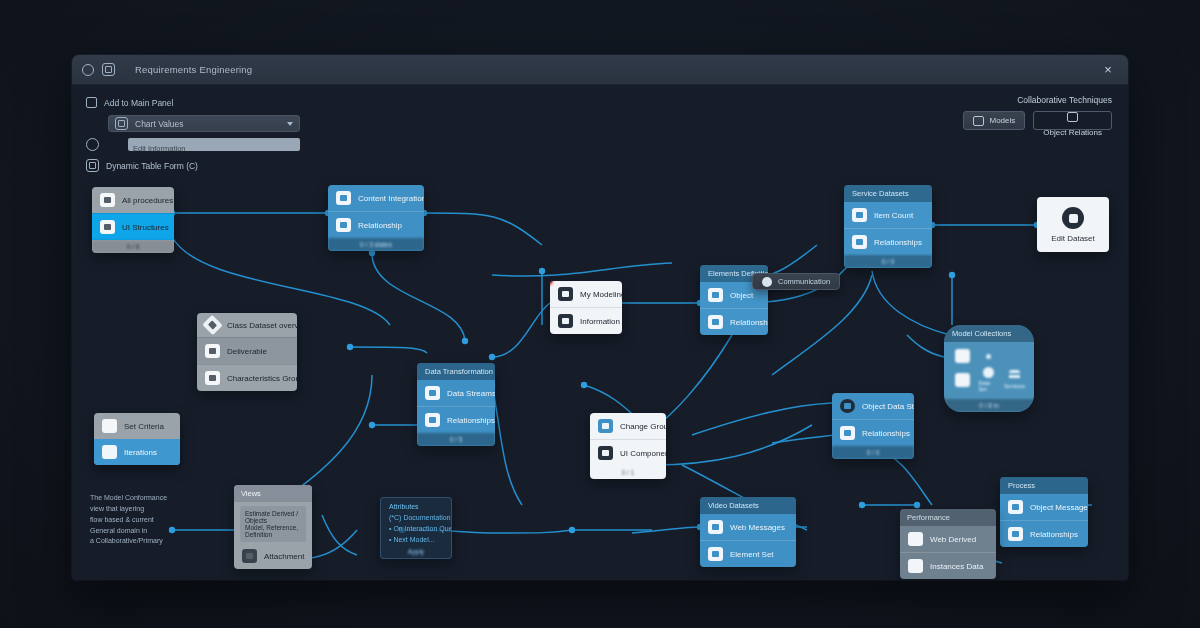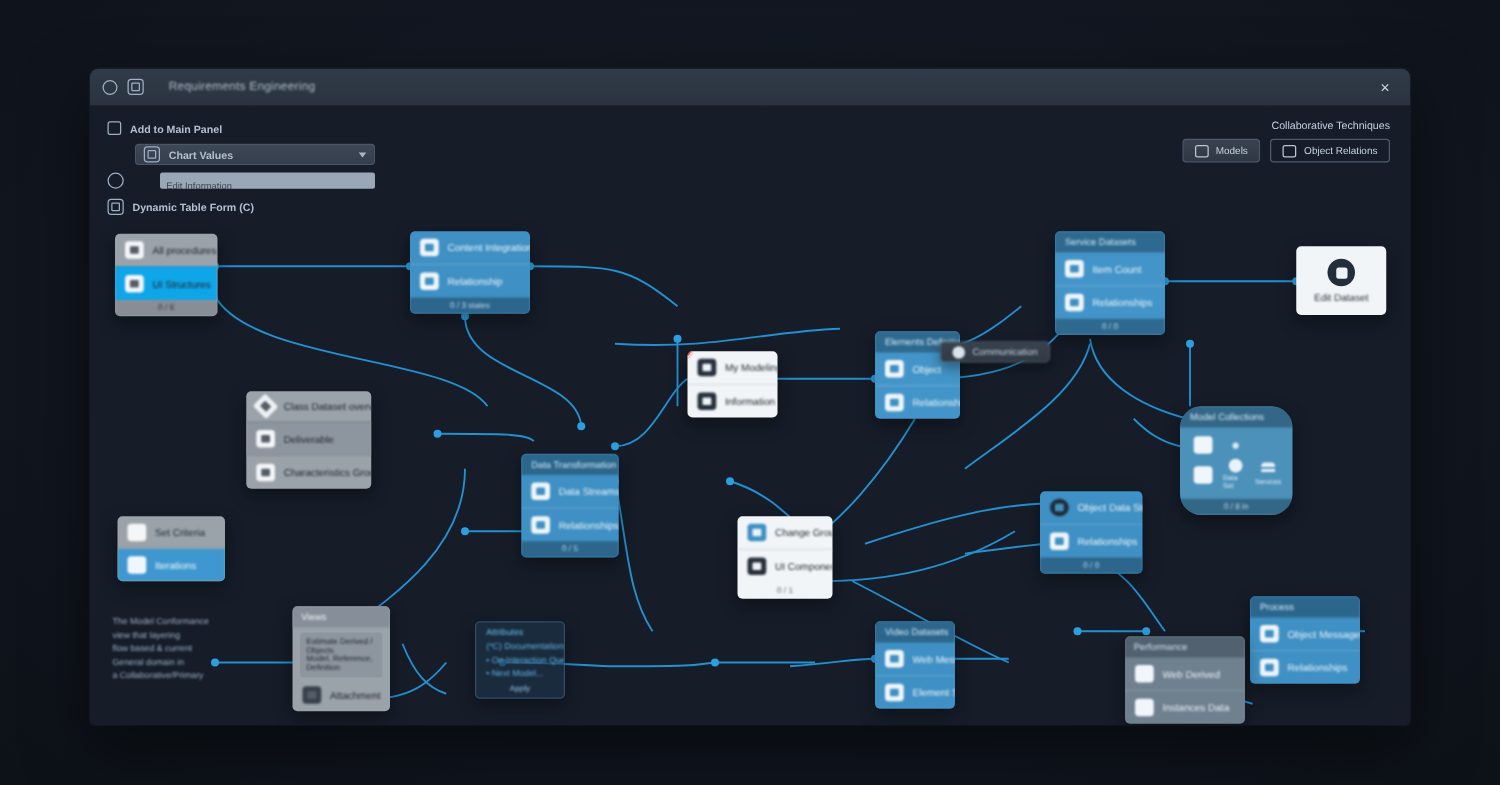--- a/index.html
+++ b/index.html
@@ -46,21 +46,21 @@
   .tb-row { display: flex; align-items: center; gap: 7px; margin-bottom: 7px; }
   .sq-check {
     width: 11px; height: 11px; border: 1.4px solid #9db0c4; border-radius: 2px;
     flex: none; background: transparent;
   }
   .ico-sq {
     width: 13px; height: 13px; border: 1.3px solid #9db0c4; border-radius: 3px;
     flex: none; display:flex; align-items:center; justify-content:center;
   }
   .ico-sq::after { content:""; width:5px; height:5px; border:1.2px solid #9db0c4; border-radius:1px; }
-  .lbl { font-size: 8.5px; color: #b2c0d0; filter: blur(.6px); white-space: nowrap; font-weight: bold; }
+  .lbl { font-size: 8.5px; color: #b2c0d0; filter: blur(.6px); white-space: nowrap; }
   .select {
     margin-left: 22px; width: 192px; height: 17px; border-radius: 3px;
     background: linear-gradient(#3d4756,#353e4b); border: 1px solid #4a5565;
     display: flex; align-items: center; gap: 7px; padding: 0 6px; position: relative;
   }
   .select .caret { position: absolute; right: 6px; width:0;height:0;
     border-left:3px solid transparent;border-right:3px solid transparent;border-top:4px solid #aab8c8; }
   .textfield {
     margin-left: 22px; width: 172px; height: 13px; border-radius: 2px;
     background: #9aa7b6; display:flex; align-items:center; padding: 0 5px;
@@ -71,21 +71,21 @@
   
   .actions { position: absolute; right: 16px; top: 10px; text-align: right; }
   .actions-title { font-size: 8.5px; color: #c2cfdd; filter: blur(.6px); margin-bottom: 6px; }
   .act-btns { display: flex; gap: 8px; }
   .btn {
     height: 19px; border-radius: 3px; display: flex; align-items: center; gap: 6px;
     padding: 0 9px; font-size: 8px; color: #c6d3e1; filter: blur(.55px);
     border: 1px solid #4e5a6b; background: linear-gradient(#3a4椒,#333c49);
   }
   .btn.dark { background: linear-gradient(#39424f,#2f3844); }
-  .btn.light { background: linear-gradient(#46515f,#3b4插4f); }
+  .btn.light { background: linear-gradient(#46515f,#3b4插4f); flex-direction: column; }
   .btn .bi { width: 11px; height: 10px; border:1.2px solid #b9c6d4; border-radius:2px; flex:none; }
 
   
   .node { position: absolute; border-radius: 4px; overflow: hidden;
           box-shadow: 0 5px 14px rgba(0,0,0,.40); }
   .node .hdr {
     font-size: 7.5px; padding: 4px 7px; filter: blur(.75px); white-space: nowrap;
   }
   .node .row {
     display: flex; align-items: center; gap: 7px; padding: 6px 8px;
@@ -485,21 +485,21 @@
 
       <div class="node n-dark" style="left:308px;top:412px;width:72px">
         <div class="line hdr" style="padding-top:5px">Attributes</div>
         <div class="line">(*C) Documentations</div>
         <div class="line">• On Interaction Question</div>
         <div class="line">• Next Model...</div>
         <div class="foot">Apply</div>
       </div>
 
 
-      <div class="node n-blue" style="left:628px;top:412px;width:64px">
+      <div class="node n-blue" style="left:628px;top:412px;width:96px">
         <div class="hdr">Video Datasets</div>
         <div class="row">
           <span class="ri"></span>
           <span>Web Messages</span>
         </div>
         <div class="row">
           <span class="ri"></span>
           <span>Element Set</span>
         </div>
       </div>

